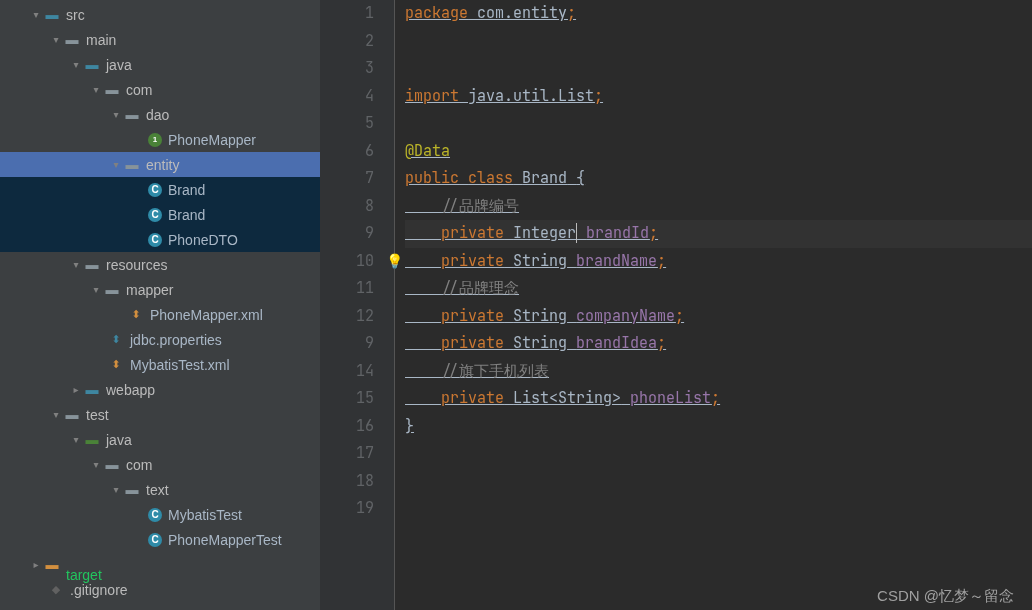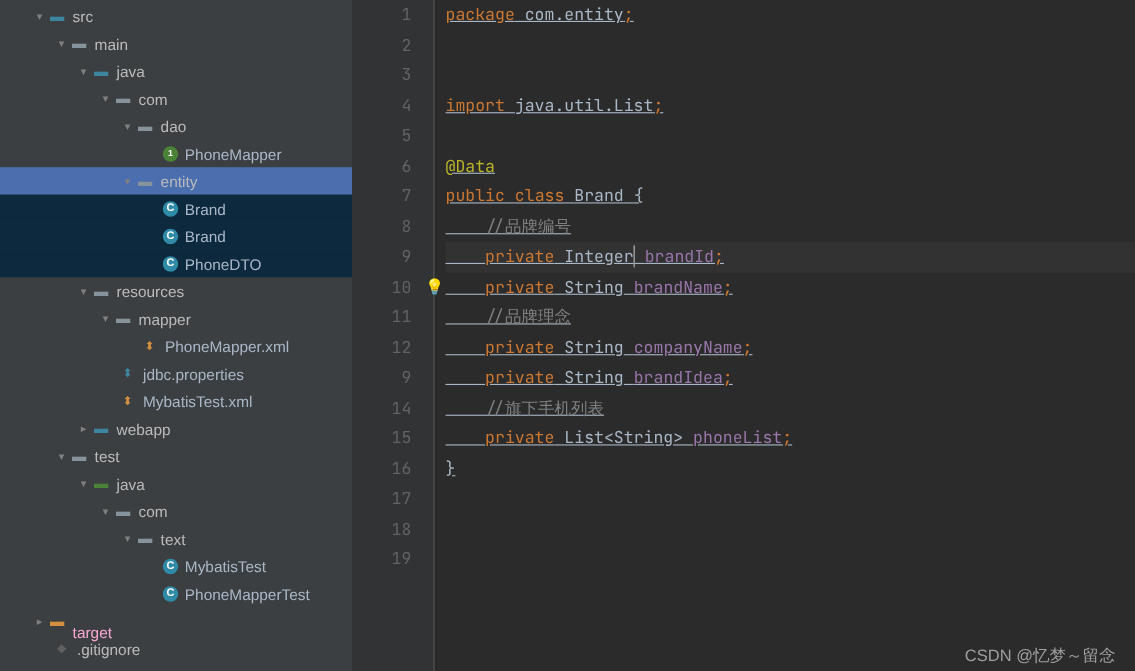--- a/index.html
+++ b/index.html
@@ -60,21 +60,21 @@
       font-weight: bold;
     }
     .java-class.cyan { background: #2f8ba8; }
     .java-class.green-badge { background: #4a8238; position: relative; }
     .java-class.green-badge::after { content:'1'; font-size:8px; }
     .xml-icon { color: #d28f3f; font-size: 11px; }
     .prop-icon { color: #3e86a0; font-size: 11px; }
     .git-icon { color: #616161; font-size: 11px; }
     .tree-label { color: #bbbbbb; text-align: center; }
     .tree-label.java-name { color: #a9b7c6; }
-    .tree-label.orange-name { color: #f9a8d4; margin-top: 20px; }
+    .tree-label.orange-name { color: #22c55e; margin-top: 20px; }
     .pad-1 { padding-left: 28px; }
     .pad-2 { padding-left: 48px; }
     .pad-3 { padding-left: 68px; }
     .pad-4 { padding-left: 88px; }
     .pad-5 { padding-left: 108px; }
     .pad-6 { padding-left: 128px; }
     .pad-7 { padding-left: 148px; }
     
     .editor {
       flex: 1;

